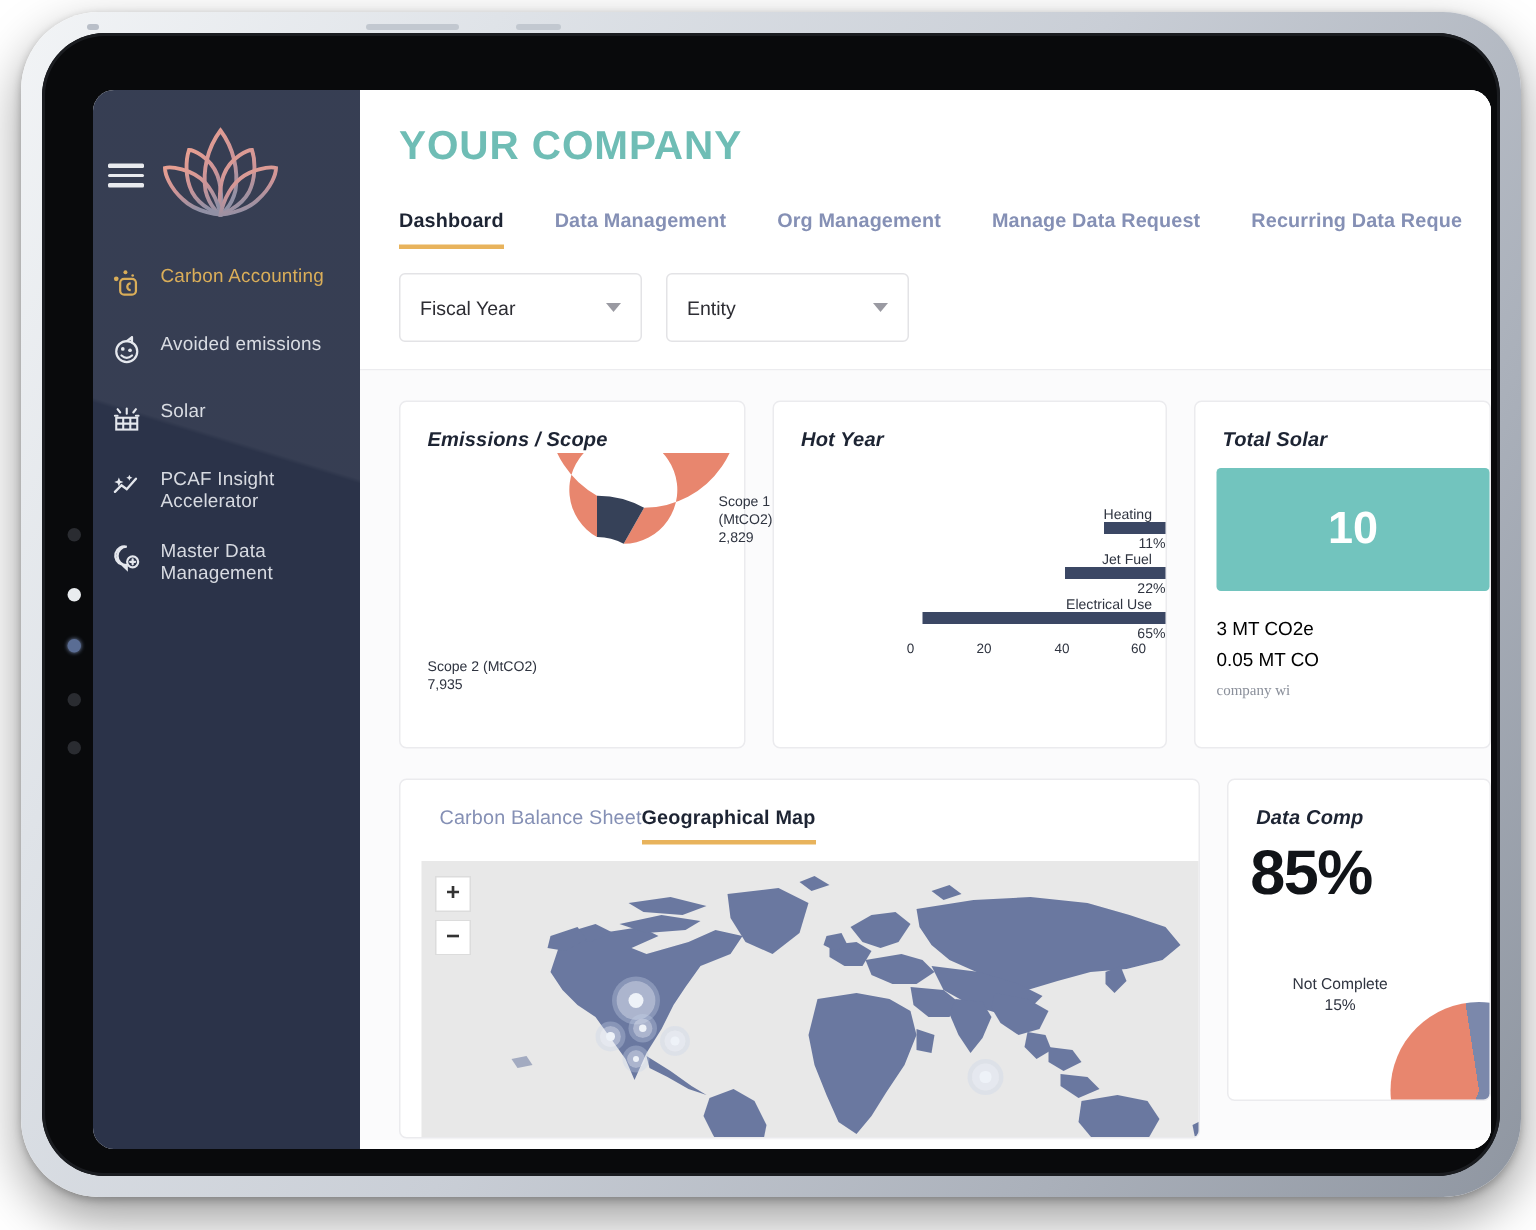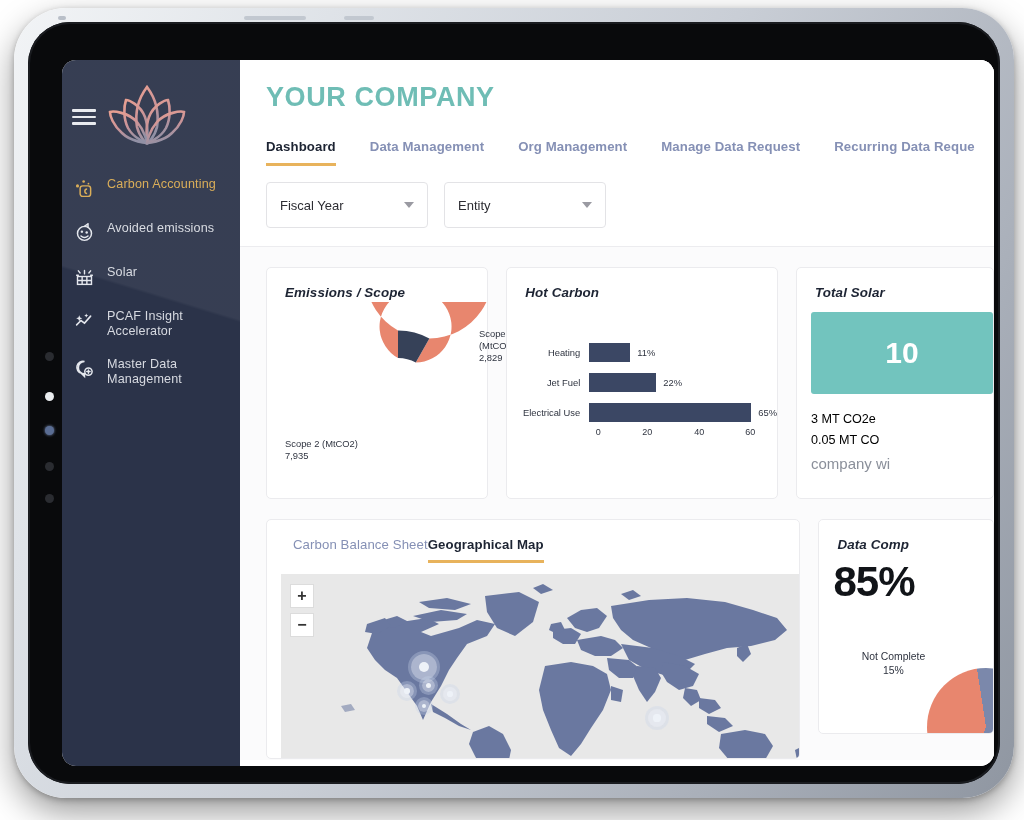--- a/index.html
+++ b/index.html
@@ -163,42 +163,42 @@
 
   
   .donut-label {
     position: absolute; font-size: 9.4px; color: #2f3440;
     line-height: 12px; text-align: center;
   }
   #lbl-scope1 { left: 212px; top: 60px; text-align: left; }
   #lbl-scope2 { left: 18px;  top: 170px; text-align: left; }
 
   
-  .hs-row { display: flex; align-items: center; height: 30px; }
+  .hs-row { display: flex; align-items: flex-end; height: 30px; flex-direction: column; }
   .hs-name {
     width: 82px; text-align: right; font-size: 9.4px;
     color: #2f3440; padding-right: 9px;
   }
   .hs-bar { height: 19px; background: #3b4764; }
   .hs-val { font-size: 9.4px; color: #2f3440; padding-left: 7px; }
   #hs-axis {
     position: relative; margin-left: 91px; width: 170px;
     height: 14px; font-size: 9px; color: #2f3440;
   }
   #hs-axis span { position: absolute; top: 0; transform: translateX(-50%); }
 
   
   #teal-box {
     margin: 12px 0 0 14px; width: 182px; height: 82px;
     background: #72c4be; border-radius: 3px;
     display: flex; align-items: center; justify-content: center;
     color: #fff; font-size: 30px; font-weight: bold;
   }
   .tot-line { font-size: 12.6px; color: #000000; padding: 0 0 0 14px; line-height: 21px; }
-  .tot-sub  { font-size: 15px; color: #8a8f9a; padding: 4px 0 0 14px; }
+  .tot-sub  { font-size: 10px; color: #8a8f9a; padding: 4px 0 0 14px; font-family: Liberation Serif, serif; }
 
   
   #map-tabs {
     display: flex; padding: 17px 0 0 26px;
     font-size: 13.2px;
   }
   .maptab {
     padding-bottom: 8px; color: #8590b5; cursor: pointer;
     border-bottom: 3px solid transparent; letter-spacing: .1px;
   }
@@ -393,21 +393,21 @@
                   <div>Scope 1 (MtCO2)</div>
                   <div>2,829</div>
                 </div>
                 <div class="donut-label" id="lbl-scope2">
                   <div>Scope 2 (MtCO2)</div>
                   <div>7,935</div>
                 </div>
               </div>
 
               <div class="card" id="card-hotspots">
-                <div class="card-title">Hot Carbon</div>
+                <div class="card-title">Hot Year</div>
                 <div style="margin-top:37px">
                   <div class="hs-row">
                     <div class="hs-name">Heating</div>
                     <div class="hs-bar" style="width:41px"></div>
                     <div class="hs-val">11%</div>
                   </div>
                   <div class="hs-row">
                     <div class="hs-name">Jet Fuel</div>
                     <div class="hs-bar" style="width:67px"></div>
                     <div class="hs-val">22%</div>

